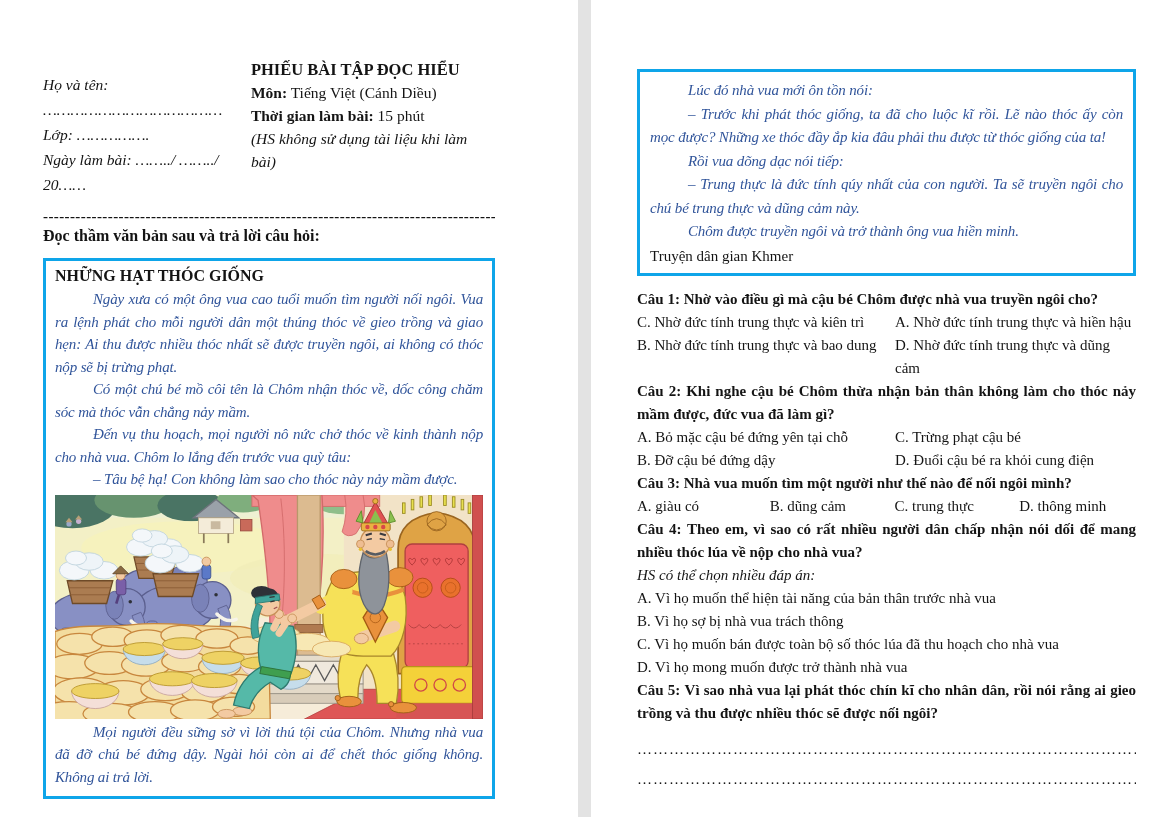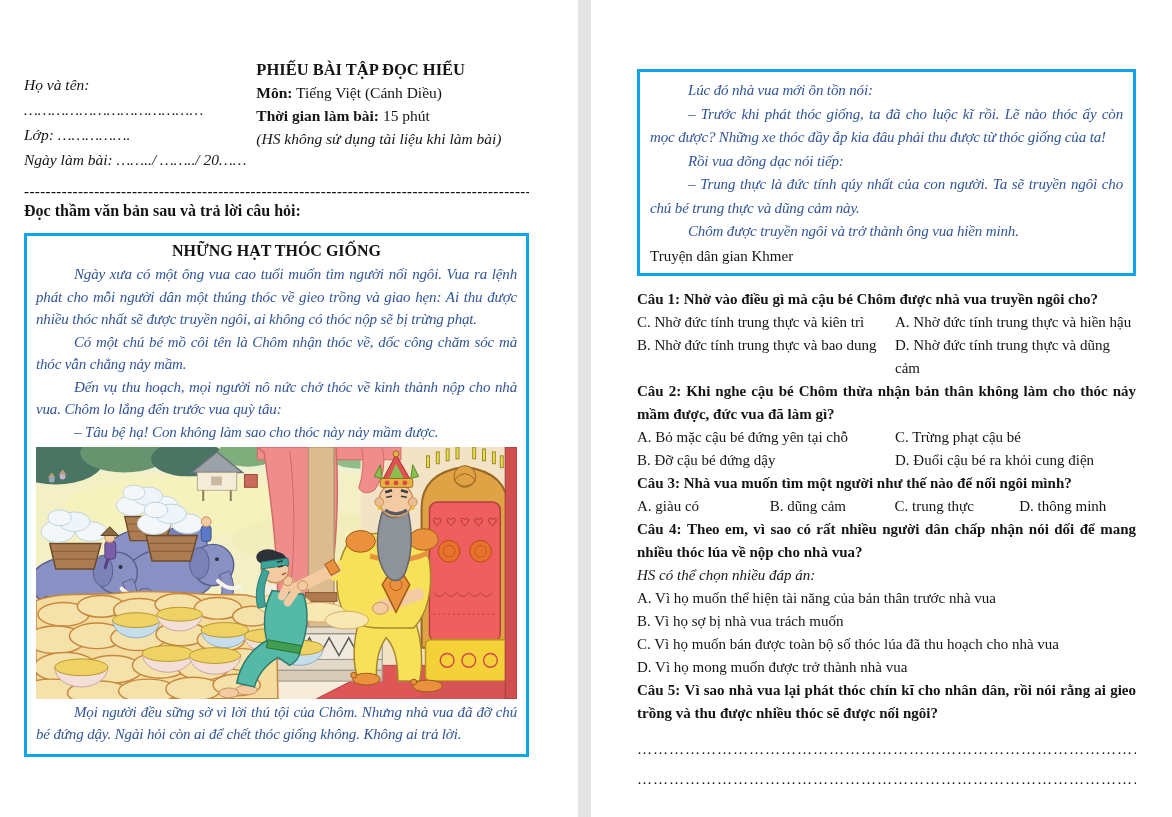--- a/index.html
+++ b/index.html
@@ -1,30 +1,30 @@
 <!DOCTYPE html>
 <html><head>
 <meta charset="utf-8">
 <style>
   html,body{margin:0;padding:0}
   body{width:1172px;height:817px;background:#ffffff;position:relative;overflow:hidden;
        font-family:"Liberation Serif",serif;color:#141414}
   .gap-strip{position:absolute;left:578px;top:0;width:13px;height:817px;background:#e3e3e3}
   .page{position:absolute;top:56px}
-  .pl{left:24px;width:505px}
+  .pl{left:43px;width:452px}
   .pr{left:637px;width:499px}
   .head{display:flex}
   .stud{width:46%;font-style:italic;font-size:15.5px;line-height:25px;padding-top:16px}
   .exhead{width:54%;text-align:left;font-size:15.5px;line-height:23px;padding-top:2px}
   .extitle{font-weight:bold;font-size:16.5px}
   .it{font-style:italic}
   .dashline{margin-top:11px;font-weight:bold;white-space:nowrap;overflow:hidden;font-size:15px;letter-spacing:.4px}
   .instr{font-weight:bold;font-size:16px;margin-top:2px}
   .sbox{border:3px solid #0ea5e9;margin-top:13px;padding:3px 9px 8px}
-  .stitle{text-align:center;font-weight:bold;font-size:16px;line-height:24px}
+  .stitle{text-align:left;font-weight:bold;font-size:16px;line-height:24px}
   .sp{margin:0;font-style:italic;color:#30549a;font-size:15px;line-height:22.5px;
       text-align:justify;text-indent:38px;letter-spacing:-0.15px}
   .sbox2{padding:7px 10px 4px}
   .sbox2 .sp{line-height:23.5px}
   .attr{text-align:left;font-size:15px;line-height:25px;padding-right:4px}
   .illus{margin:4px 0 2px}
   .illus svg{display:block;width:100%;height:auto}
   .qs{margin-top:12px;font-size:15px;line-height:23px}
   .q{margin:0;text-align:justify}
   .qb{font-weight:bold}
@@ -351,21 +351,21 @@
       <div class="opt">A. giàu có</div>
       <div class="opt">B. dũng cảm</div>
       <div class="opt">C. trung thực</div>
       <div class="opt">D. thông minh</div>
     </div>
 
     <p class="q"><span class="qb">Câu 4:</span> <span class="qb">Theo em, vì sao có rất nhiều người dân chấp nhận nói dối để mang nhiều thóc lúa về nộp cho nhà vua?</span></p>
     <p class="qnote">HS có thể chọn nhiều đáp án:</p>
     <div>
       <div class="opt">A. Vì họ muốn thể hiện tài năng của bản thân trước nhà vua</div>
-      <div class="opt">B. Vì họ sợ bị nhà vua trách muốn</div>
+      <div class="opt">B. Vì họ sợ bị nhà vua trách thông</div>
       <div class="opt">C. Vì họ muốn bán được toàn bộ số thóc lúa đã thu hoạch cho nhà vua</div>
       <div class="opt">D. Vì họ mong muốn được trở thành nhà vua</div>
     </div>
 
     <p class="q"><span class="qb">Câu 5:</span> <span class="qb">Vì sao nhà vua lại phát thóc chín kĩ cho nhân dân, rồi nói rằng ai gieo trồng và thu được nhiều thóc sẽ được nối ngôi?</span></p>
 
     <div class="answers">
       <div class="ans">………………………………………………………………………………………………………………………………………………………………………………………………………………</div>
       <div class="ans">………………………………………………………………………………………………………………………………………………………………………………………………………………</div>
     </div>

